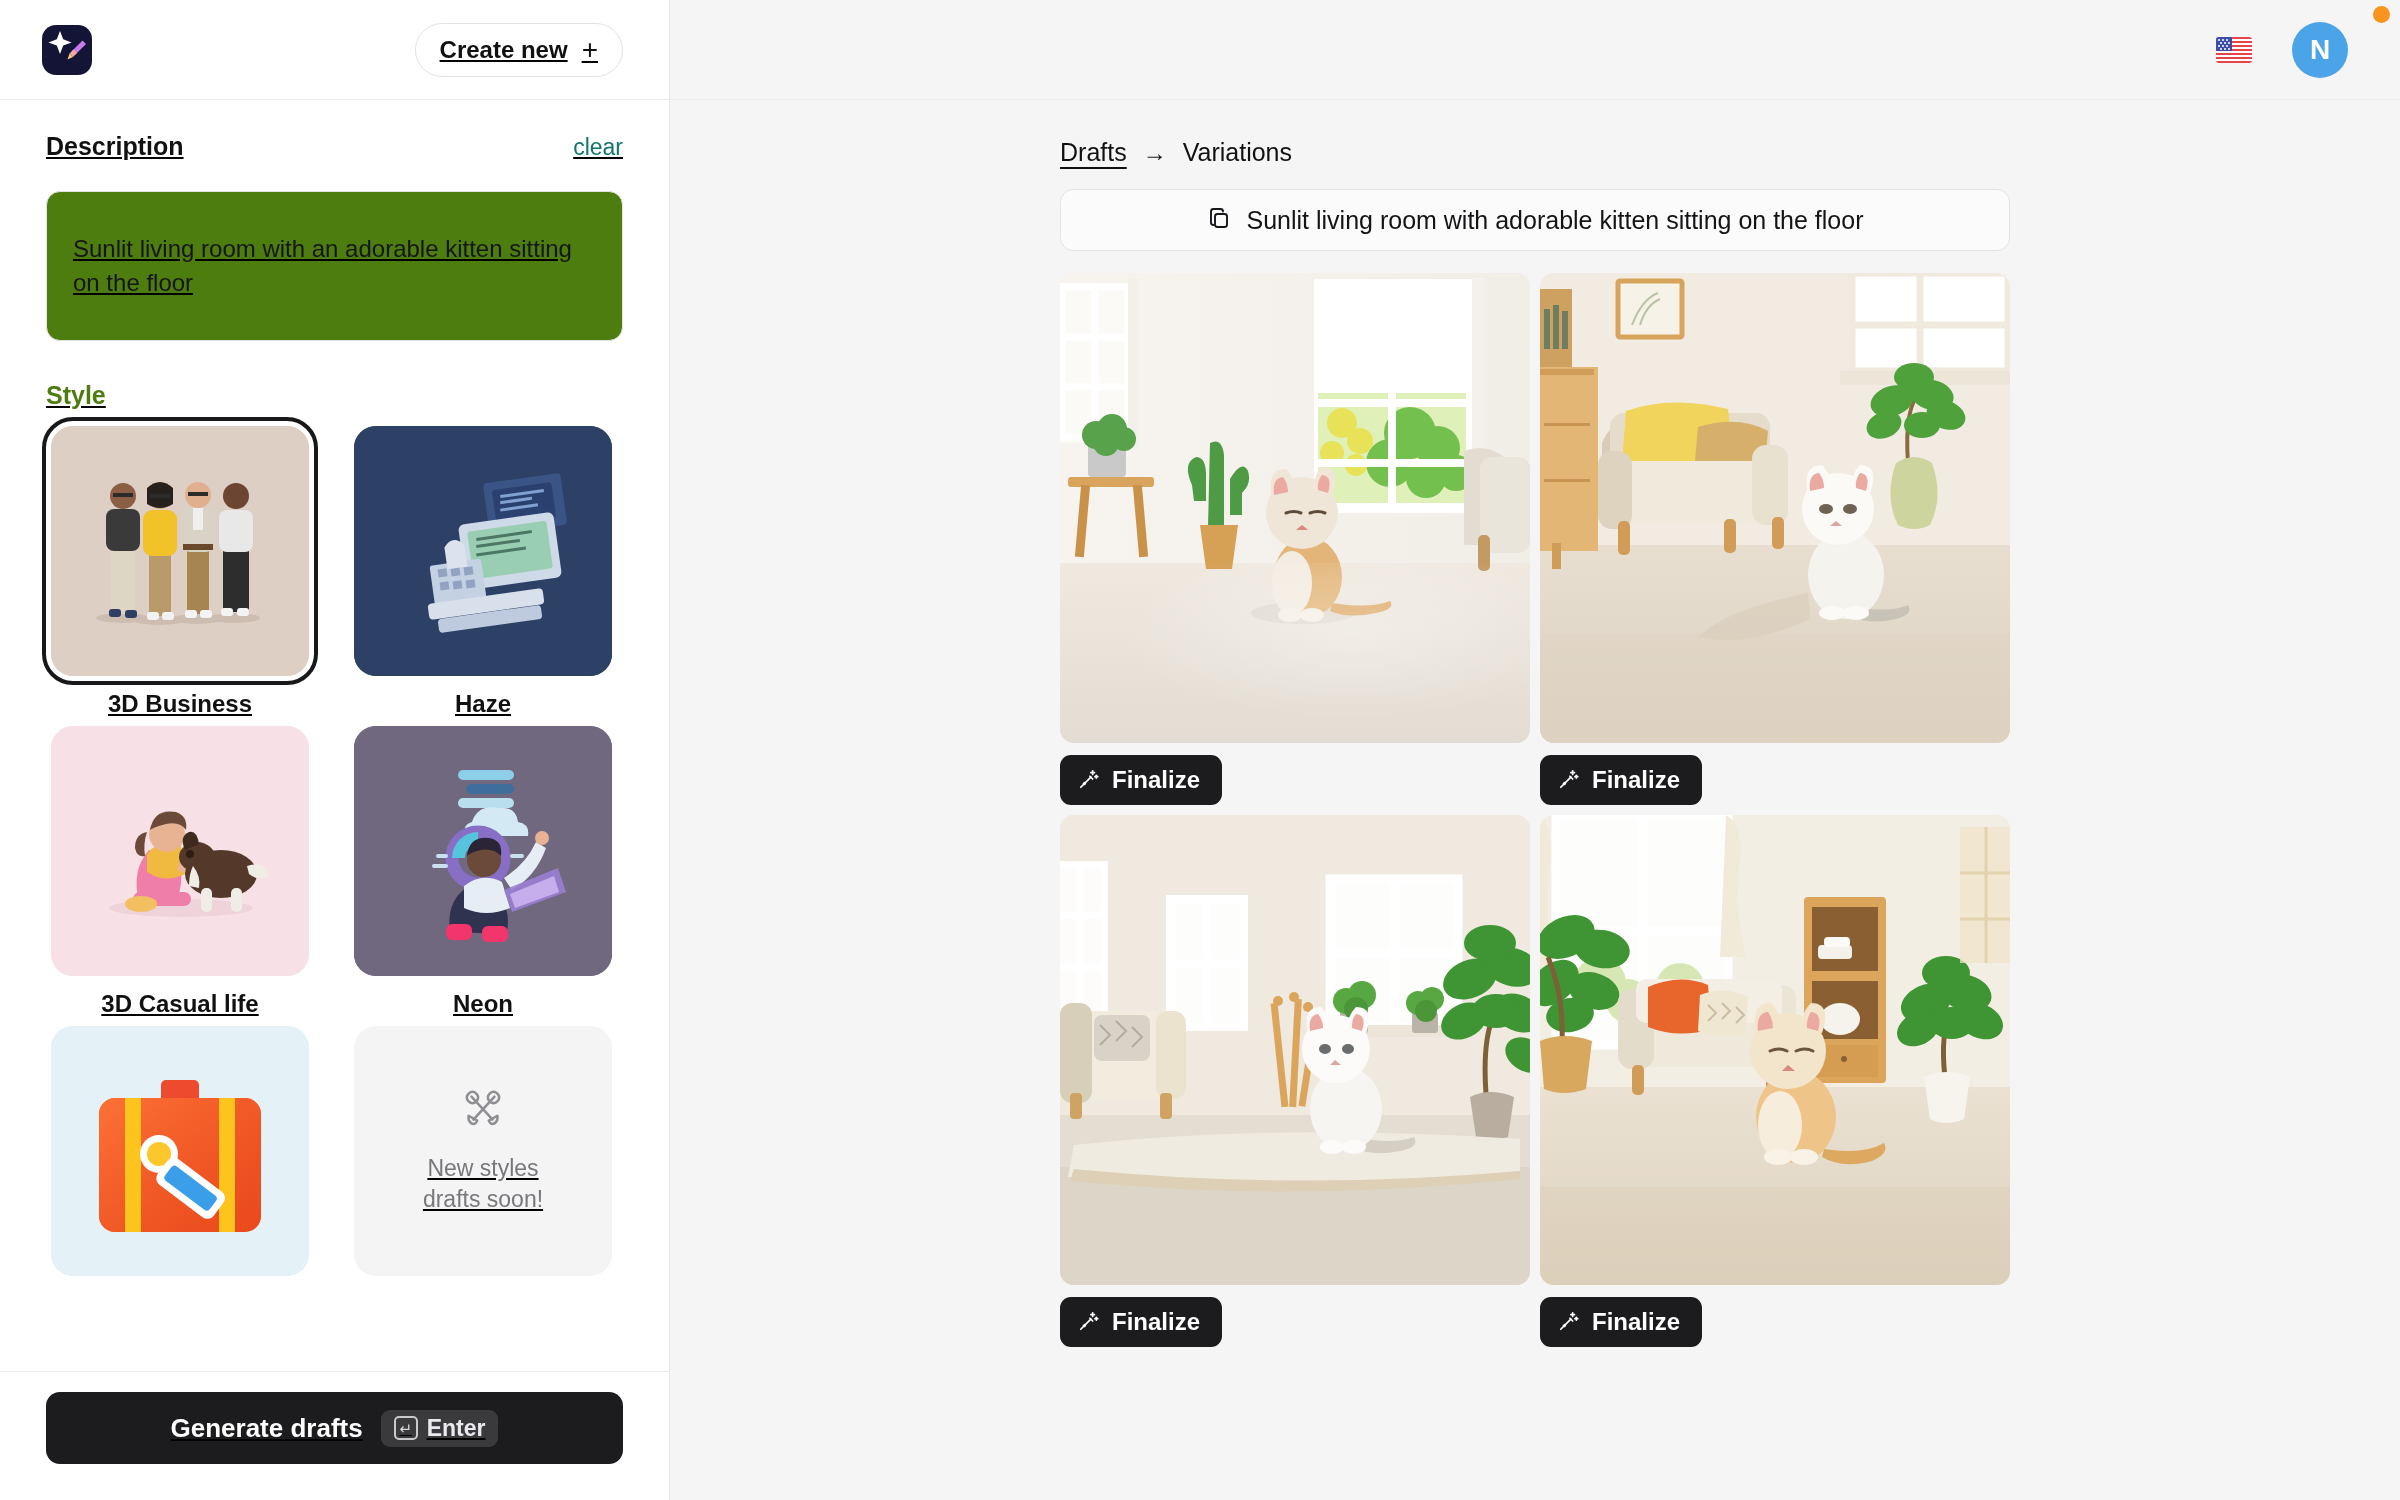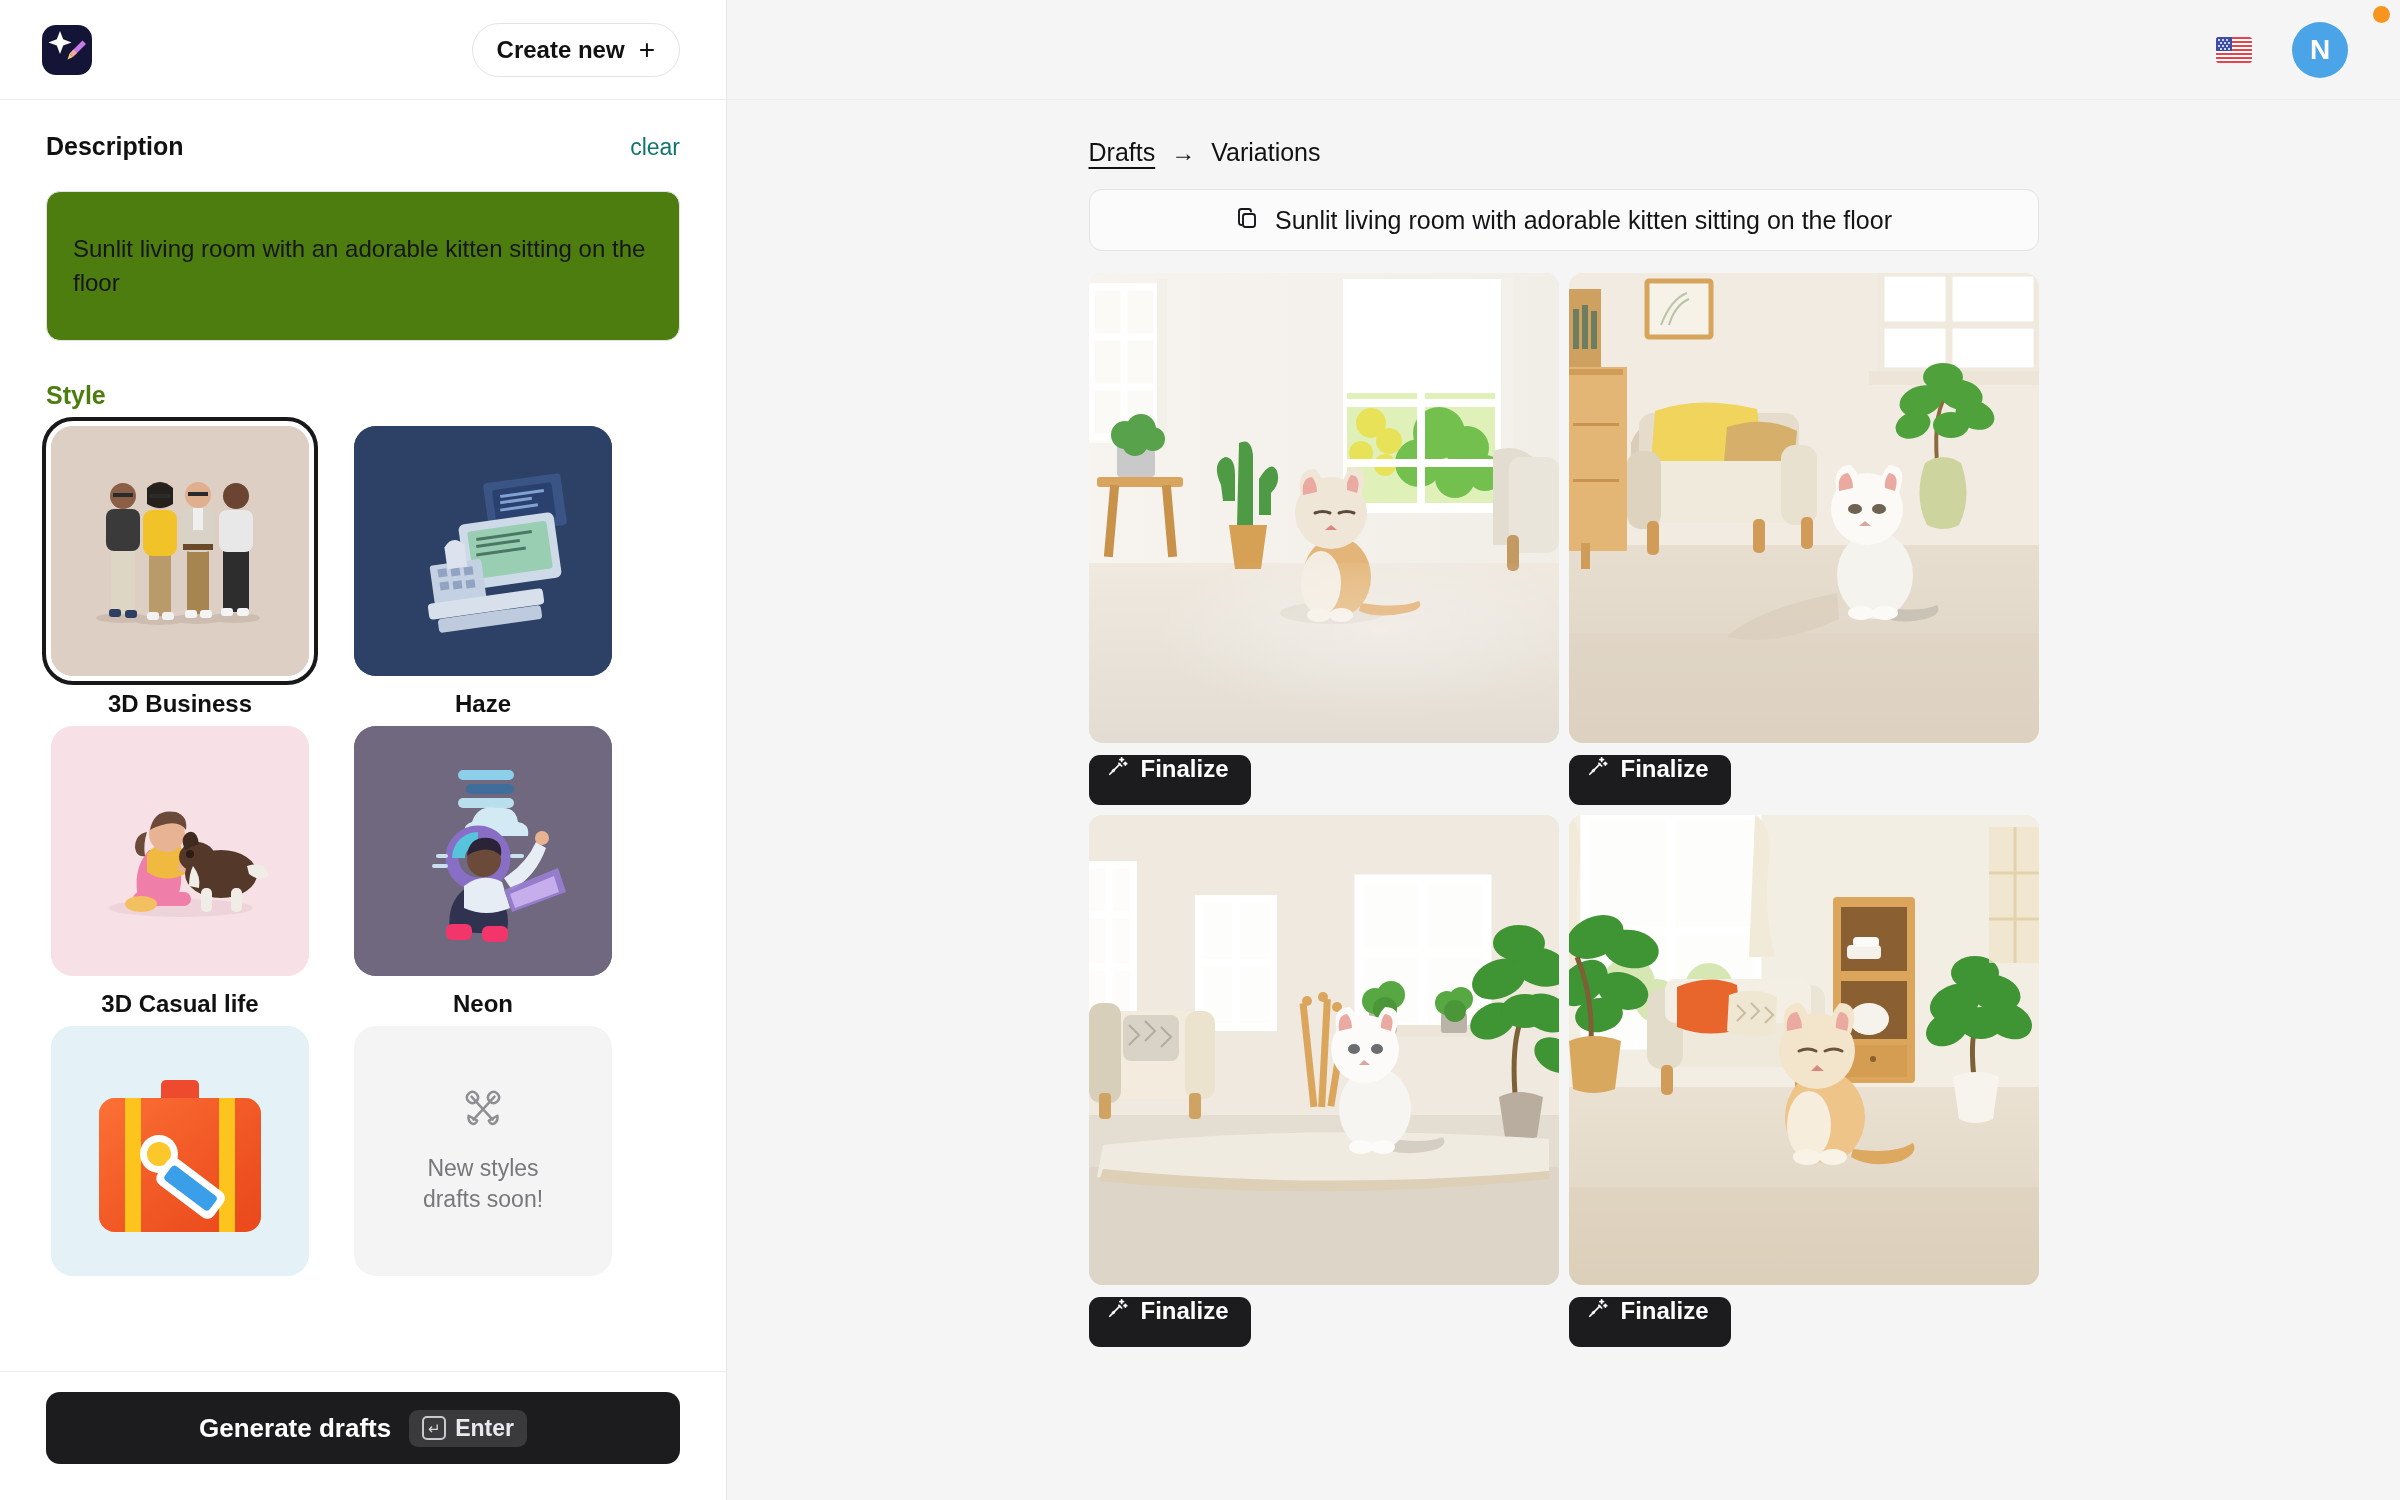--- a/index.html
+++ b/index.html
@@ -6,23 +6,23 @@
   html, body {
     width: 2400px; height: 1500px;
     font-family: "Liberation Sans", sans-serif;
     background: #f5f5f5;
     overflow: hidden;
   }
   .app { display: flex; width: 2400px; height: 1500px; position: relative; }
 
   
   .sidebar {
-    width: 727px; height: 1500px; background: #ffffff;
+    width: 670px; height: 1500px; background: #ffffff;
     border-right: 1px solid #e6e6e6;
-    display: flex; flex-direction: column; position: relative;
+    display: flex; flex-direction: column; position: relative; text-decoration: underline;
   }
   .sb-header {
     height: 100px; min-height: 100px;
     border-bottom: 1px solid #ececec;
     display: flex; align-items: center; justify-content: space-between;
     padding: 0 46px 0 42px;
   }
   .logo {
     width: 50px; height: 50px; border-radius: 14px;
     background: #141436; position: relative; overflow: hidden;
@@ -153,21 +153,21 @@
   }
   .img-cell { display: flex; flex-direction: column; }
   .gen-img {
     width: 470px; height: 470px; border-radius: 14px; overflow: hidden;
     position: relative; background: #efeae2; cursor: pointer;
   }
   .fin-btn {
     margin-top: 12px; align-self: flex-start;
     background: #1c1c1e; border: none; border-radius: 11px;
     height: 50px; padding: 0 22px 0 18px;
-    display: flex; align-items: flex-start; gap: 12px; cursor: pointer;
+    display: flex; align-items: center; gap: 12px; cursor: pointer;
   }
   .fin-label { color: #fff; font-size: 24px; font-weight: 700; }
 </style>
 </head>
 <body>
 
 <div class="app">
 
   <aside class="sidebar">
 

